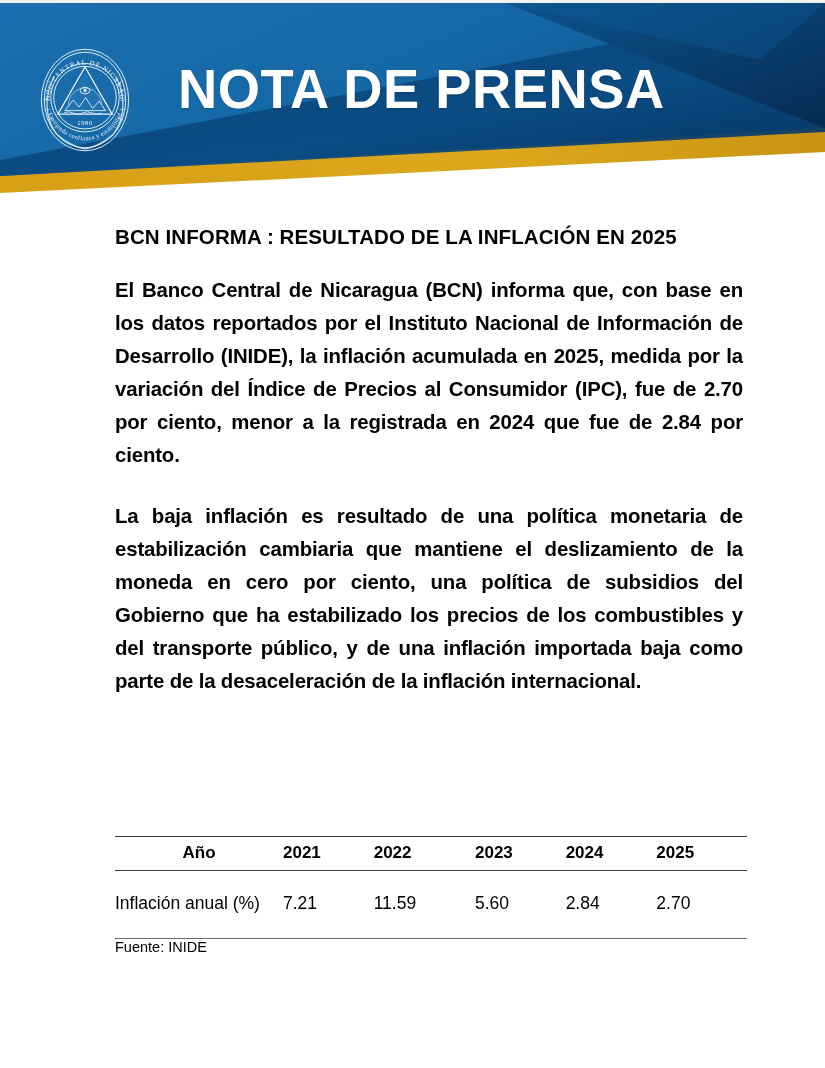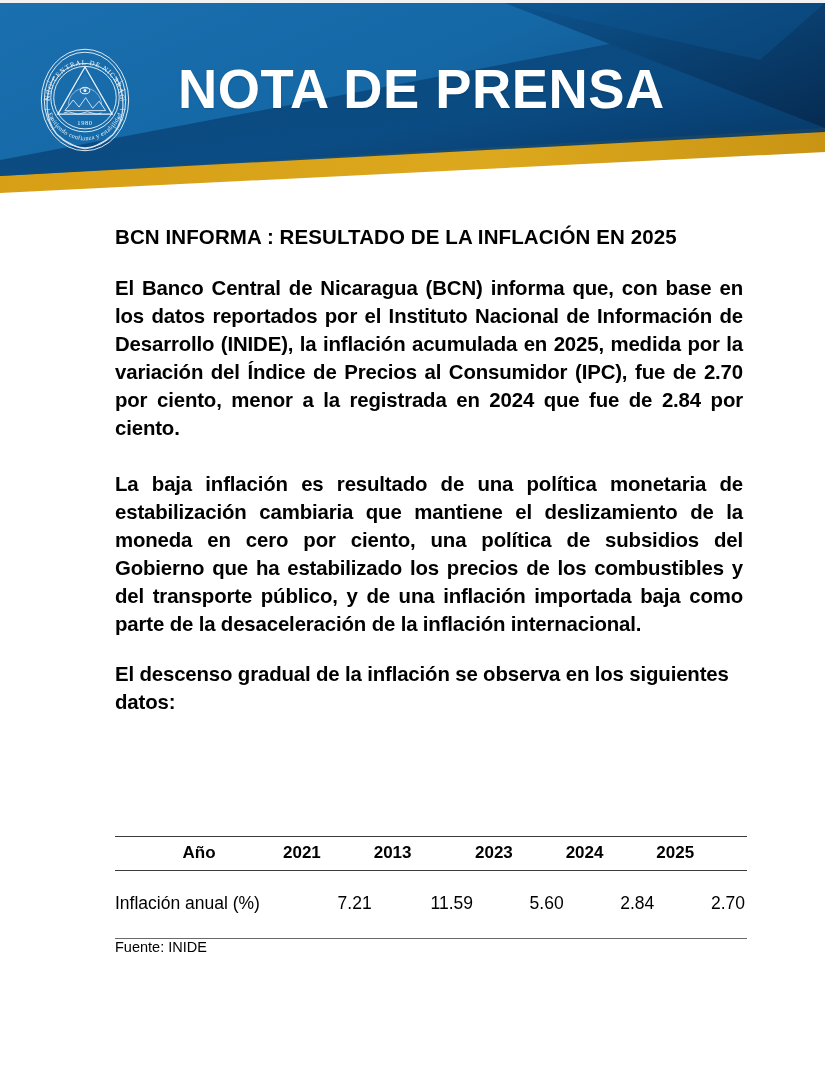--- a/index.html
+++ b/index.html
@@ -85,21 +85,21 @@
     position: absolute;
     left: 115px;
     top: 68px;
     width: 628px;
   }
 
   .para {
     font-family: "Liberation Sans", sans-serif;
     font-weight: bold;
     font-size: 20.4px;
-    line-height: 28px;
+    line-height: 33px;
     text-align: justify;
     color: #000000;
     margin: 0 0 28px 0;
     letter-spacing: -0.15px;
   }
   .para.last-para {
     margin-bottom: 22px;
   }
   
   .para.nojust {
@@ -140,21 +140,21 @@
     font-weight: normal;
     padding: 22px 0 24px 0;
     font-size: 17.5px;
     border-bottom: 1.4px solid #6a6a6a;
     white-space: nowrap;
   }
   table.data tbody td.c-label {
     text-align: left;
   }
   table.data tbody td.c-val {
-    text-align: right;
+    text-align: left;
     padding-right: 2px;
   }
   .source-note {
     margin-top: 0;
     font-family: "Liberation Sans Narrow", "Liberation Sans", sans-serif;
     font-size: 14.5px;
     font-weight: normal;
     color: #000000;
   }
 </style>
@@ -261,30 +261,29 @@
   <div class="banner-title">NOTA DE PRENSA</div>
 </div>
 
 <div class="doc">
 
   <div class="headline">BCN INFORMA : RESULTADO DE LA INFLACIÓN EN 2025</div>
 
   <div class="body-block">
     <p class="para">El Banco Central de Nicaragua (BCN) informa que, con base en los datos reportados por el Instituto Nacional de Información de Desarrollo (INIDE), la inflación acumulada en 2025, medida por la variación del Índice de Precios al Consumidor (IPC), fue de 2.70 por ciento, menor a la registrada en 2024 que fue de 2.84 por ciento.</p>
     <p class="para last-para">La baja inflación es resultado de una política monetaria de estabilización cambiaria que mantiene el deslizamiento de la moneda en cero por ciento, una política de subsidios del Gobierno que ha estabilizado los precios de los combustibles y del transporte público, y de una inflación importada baja como parte de la desaceleración de la inflación internacional.</p>
-    <p class="para nojust">El descenso gradual de la inflación se observa en los siguientes datos:</p>
   </div>
 
   <div class="table-wrap">
     <table class="data">
       <thead>
         <tr>
           <th class="c-label">Año</th>
           <th class="c-year">2021</th>
-          <th class="c-year">2013</th>
+          <th class="c-year">2022</th>
           <th class="c-year">2023</th>
           <th class="c-year">2024</th>
           <th class="c-year">2025</th>
         </tr>
       </thead>
       <tbody>
         <tr>
           <td class="c-label">Inflación anual (%)</td>
           <td class="c-val">7.21</td>
           <td class="c-val">11.59</td>

